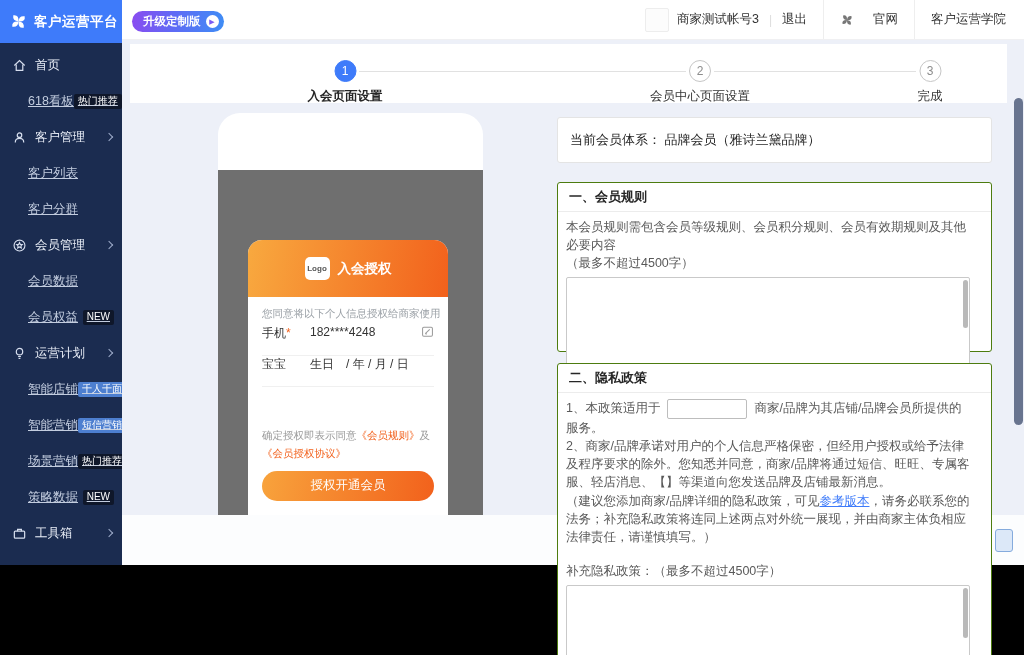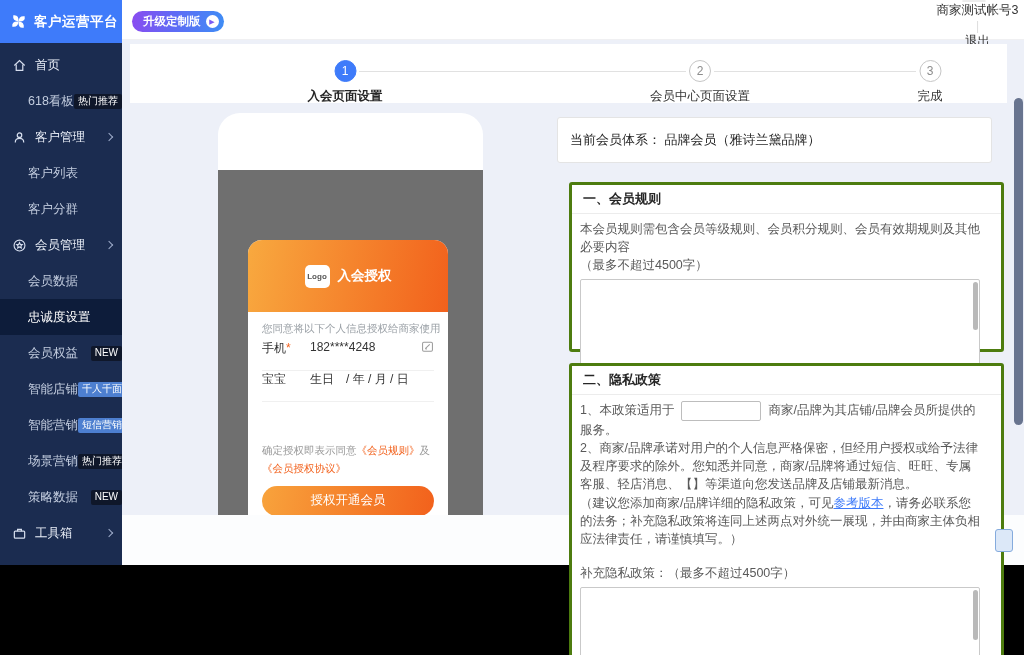--- a/index.html
+++ b/index.html
@@ -4,42 +4,42 @@
 <style>
   html,body{margin:0;padding:0;background:#000;}
   .screen{position:relative;width:1024px;height:655px;background:#000;overflow:hidden;
           font-family:"Liberation Sans","DejaVu Sans",sans-serif;-webkit-font-smoothing:antialiased;}
   
   .main-bg{position:absolute;left:122px;top:0;width:902px;height:565px;background:#edf0f8;}
   .white-band{position:absolute;left:122px;top:515px;width:902px;height:50px;background:#fcfdfe;}
   
   .topbar{position:absolute;left:122px;top:0;width:902px;height:40px;background:#fff;
           border-bottom:1px solid #f0f0f2;display:flex;align-items:center;box-sizing:border-box;}
-  .topbar-right{margin-left:auto;display:flex;align-items:center;height:100%;flex-direction:column;}
+  .topbar-right{margin-left:auto;display:flex;align-items:center;height:100%;}
   .avatar{width:22px;height:22px;border:1px solid #ededed;background:#fcfcfc;border-radius:2px;margin-right:8px;}
   .tb-text{font-size:12.5px;color:#333;white-space:nowrap;}
   .tb-pipe{color:#ddd;margin:0 10px;font-size:12px;}
   .tb-line{width:1px;height:100%;background:#eeeeee;margin:0 16px;}
   .tb-group{display:flex;align-items:center;gap:19px;}
   .tb-pad{padding-right:18px;}
   
   .brand{position:absolute;left:0;top:0;width:122px;height:43px;background:#3e7bfa;color:#fff;
          display:flex;align-items:center;gap:6px;padding-left:9px;box-sizing:border-box;}
   .brand-title{font-size:13.5px;font-weight:bold;letter-spacing:.5px;white-space:nowrap;}
   .upgrade-pill{position:absolute;left:132px;top:11px;height:21px;border-radius:11px;cursor:pointer;
          background:linear-gradient(95deg,#8a4cf0 0%,#5f6af5 45%,#3f8df5 100%);
          color:#fff;font-size:11.5px;font-weight:bold;display:flex;align-items:center;gap:5px;padding:0 5px 0 11px;}
   .play-circle{width:13px;height:13px;border-radius:50%;background:#fff;color:#7b5bf3;font-size:7px;
          display:flex;align-items:center;justify-content:center;}
   
   .sidebar{position:absolute;left:0;top:43px;width:122px;height:522px;background:#1b2c50;
            padding-top:4px;box-sizing:border-box;overflow:hidden;}
   .s-item{height:36px;display:flex;align-items:center;padding:0 10px 0 11px;color:#c3cddf;
           font-size:12.5px;cursor:pointer;box-sizing:border-box;}
-  .s-item.sub{padding-left:28px;padding-right:0;}
+  .s-item.sub{padding-left:28px;padding-right:8px;text-decoration:underline;}
   .s-item.group{color:#e9eef7;}
   .s-item.active{background:#0d1c3a;color:#fff;}
   .s-icon{width:16px;height:16px;margin-right:8px;display:flex;align-items:center;justify-content:center;flex:none;}
   .s-label{white-space:nowrap;}
   .chev{margin-left:auto;width:5px;height:5px;border-top:1.5px solid #9eaccb;border-right:1.5px solid #9eaccb;
         transform:rotate(45deg);flex:none;}
   .badge{margin-left:auto;font-size:10px;line-height:1;padding:2.5px 4px;border-radius:2px;color:#fff;white-space:nowrap;flex:none;}
   .badge.pink{background:#0f172a;}
   .badge.blue{background:#4d7fd0;}
   
@@ -53,41 +53,41 @@
           justify-content:center;background:#fff;border:1px solid #c6c6c6;color:#8c8c8c;box-sizing:border-box;}
   .step.active .circle{background:#3e7bfa;border-color:#3e7bfa;color:#fff;}
   .step-label{margin-top:6px;font-size:12.5px;color:#333;white-space:nowrap;}
   .step.active .step-label{color:#262626;font-weight:bold;}
   
   .phone{position:absolute;left:218px;top:113px;width:265px;height:402px;background:#fff;
          border-radius:22px 22px 0 0;overflow:hidden;}
   .phone-screen{position:absolute;left:0;top:57px;right:0;bottom:0;background:#6f6f6f;}
   .auth-card{position:absolute;left:30px;top:127px;width:200px;bottom:0;border-radius:14px 14px 0 0;
              overflow:hidden;background:#fff;}
-  .auth-header{height:72px;background:linear-gradient(100deg,#f8a93f,#f2611c);display:flex;align-items:center;
+  .auth-header{height:57px;background:linear-gradient(100deg,#f8a93f,#f2611c);display:flex;align-items:center;
                justify-content:center;gap:8px;}
   .logo-box{width:25px;height:23px;background:#fff;border-radius:5px;display:flex;align-items:center;
             justify-content:center;font-size:8px;font-weight:bold;color:#555;}
   .auth-title{color:#fff;font-size:13.5px;font-weight:bold;}
   .auth-body{padding:10px 14px 0;background:#fff;}
   .auth-sub{font-size:10.5px;color:#9aa0a6;margin-bottom:4px;white-space:nowrap;}
   .a-row{height:30px;display:flex;align-items:flex-start;border-bottom:1px solid #f0f0f0;font-size:12px;color:#333;}
   .a-label{width:40px;flex:none;}
   .req{color:#f2611c;}
   .a-val{margin-left:8px;white-space:nowrap;}
   .a-edit{margin-left:auto;display:flex;}
   .agree{margin-top:40px;font-size:10.5px;color:#999;line-height:1.7;}
   .olink{color:#f2611c;}
   .auth-btn{margin-top:8px;height:30px;border-radius:15px;background:linear-gradient(100deg,#f8a33c,#f2611c);
             color:#fff;font-size:12.5px;display:flex;align-items:center;justify-content:center;}
   
   .info-box{position:absolute;left:557px;top:117px;width:435px;height:46px;background:#fff;border:1px solid #e4e4e4;
             border-radius:3px;box-sizing:border-box;padding:4px 12px;font-size:13px;color:#262626;
             display:flex;flex-direction:column;justify-content:space-evenly;}
-  .sec{position:absolute;left:569px;width:435px;background:#fff;border:3px solid #4d7c0f;border-radius:3px;box-sizing:border-box;}
+  .sec{position:absolute;left:557px;width:435px;background:#fff;border:1px solid #4d7c0f;border-radius:3px;box-sizing:border-box;}
   .sec1{top:182px;height:170px;}
   .sec2{top:363px;height:297px;}
   .sec-head{height:28px;line-height:28px;padding:0 11px;border-bottom:1px solid #ececec;font-size:13px;
             font-weight:bold;color:#262626;}
   .sec-body{padding:6px 21px 0 8px;font-size:12.5px;color:#595959;line-height:1.45;}
   .ta-wrap{position:relative;margin-top:5px;}
   .ta{display:block;width:100%;box-sizing:border-box;border:1px solid #c9c9c9;border-radius:2px;resize:none;
       background:#fff;outline:none;font-family:inherit;}
   .ta1{height:90px;}
   .ta2{height:110px;}
@@ -190,26 +190,33 @@
             <circle cx="8" cy="8" r="5.8"></circle>
             <path d="M8 4.8 L8.9 6.8 L11 7 L9.5 8.5 L9.9 10.6 L8 9.6 L6.1 10.6 L6.5 8.5 L5 7 L7.1 6.8 Z"></path>
           </svg>
       </span>
       <span class="s-label">会员管理</span>
       <span class="chev"></span>
     </div>
     <div class="s-item sub">
       <span class="s-label">会员数据</span>
     </div>
-    <div class="s-item sub active">
-      <span class="s-label">忠诚度设置</span>
-    </div>
     <div class="s-item sub">
       <span class="s-label">会员权益</span>
       <span class="badge pink">NEW</span>
+    </div>
+    <div class="s-item group">
+      <span class="s-icon">
+        <svg width="15" height="15" viewBox="0 0 16 16" fill="none" stroke="#d6deee" stroke-width="1.3">
+            <circle cx="8" cy="6" r="3.4"></circle>
+            <path d="M6.5 11.2 h3 M7 13.2 h2"></path>
+          </svg>
+      </span>
+      <span class="s-label">运营计划</span>
+      <span class="chev"></span>
     </div>
     <div class="s-item sub">
       <span class="s-label">智能店铺</span>
       <span class="badge blue">千人千面</span>
     </div>
     <div class="s-item sub">
       <span class="s-label">智能营销</span>
       <span class="badge blue">短信营销</span>
     </div>
     <div class="s-item sub">

